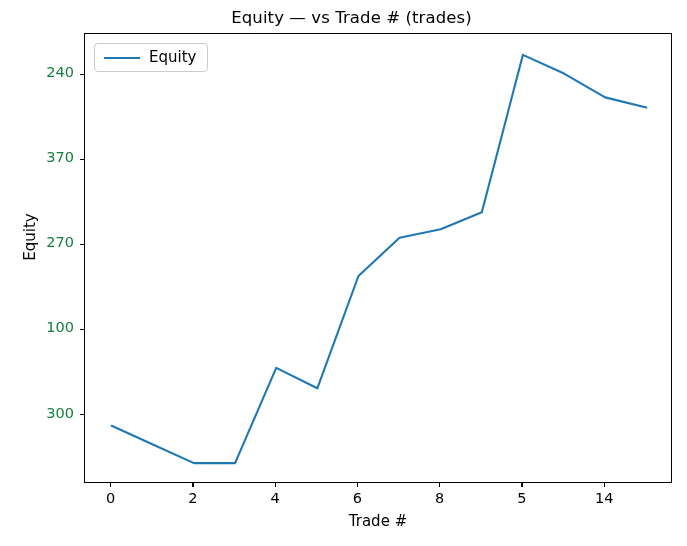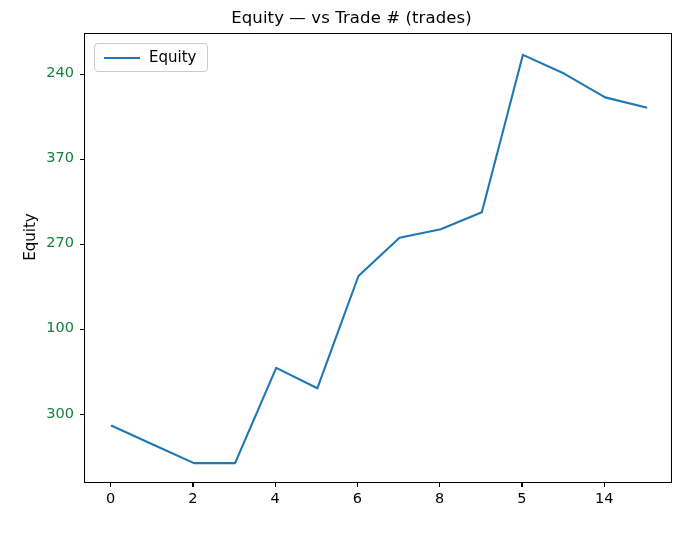--- a/index.html
+++ b/index.html
@@ -139,20 +139,21 @@
 </style>
 </head>
 <body>
 
 <div id="figure">
 
   <div id="chart-title">Equity — vs Trade # (trades)</div>
 
   <div id="ylabel">Equity</div>
 
+  <div id="xlabel">Trade #</div>
 
   <div id="ytick-container">
       <div class="ytick-group" style="top: 414.522px;">
         <div class="ytick-label">300</div>
         <div class="ytick-mark"></div>
       </div>
       <div class="ytick-group" style="top: 329.456px;">
         <div class="ytick-label">100</div>
         <div class="ytick-mark"></div>
       </div>

